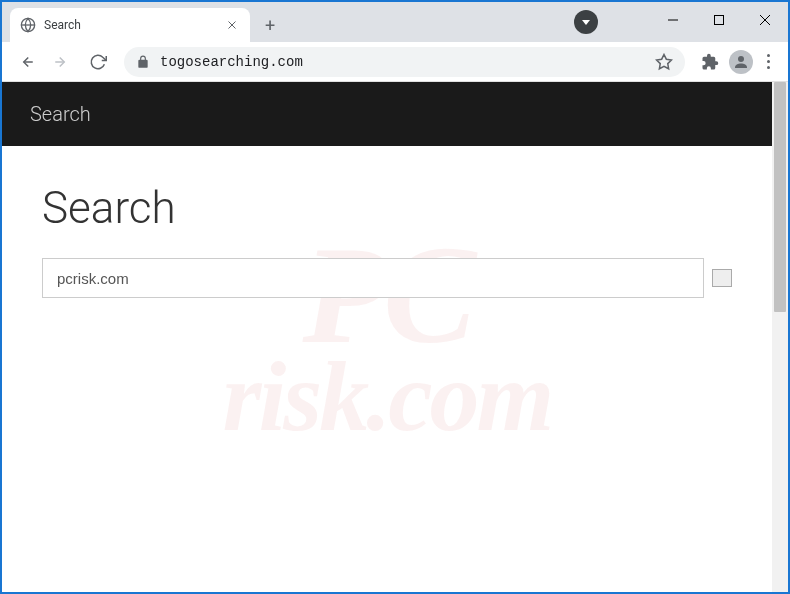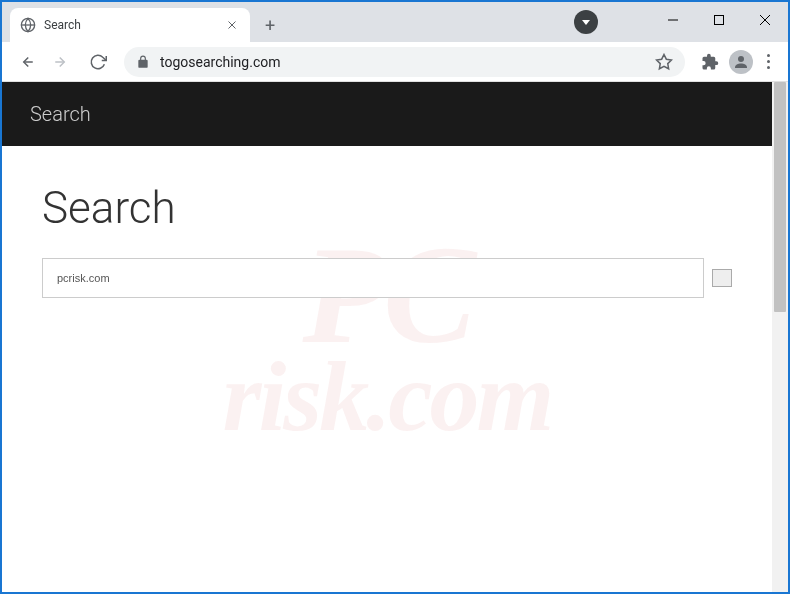--- a/index.html
+++ b/index.html
@@ -77,20 +77,21 @@
       border-top: 5px solid #fff;
     }
     .toolbar {
       background: #fff;
       height: 40px;
       display: flex;
       align-items: center;
       padding: 0 8px;
       gap: 4px;
       border-bottom: 1px solid #e0e0e0;
+      font-family: Liberation Mono, monospace;
     }
     .nav-btn {
       width: 32px; height: 32px;
       display: flex; align-items: center; justify-content: center;
       color: #5f6368; cursor: pointer;
       border-radius: 50%;
     }
     .nav-btn.disabled { color: #bdc1c6; cursor: default; }
     .nav-btn svg { width: 18px; height: 18px; }
     .address-bar {
@@ -169,21 +170,21 @@
     .search-row {
       display: flex;
       align-items: center;
       gap: 8px;
     }
     .search-field {
       flex: 1;
       height: 40px;
       border: 1px solid #ccc;
       padding: 0 14px;
-      font-size: 11px;
+      font-size: 15px;
       color: #555;
       outline: none;
     }
     .search-submit {
       width: 20px;
       height: 18px;
       border: 1px solid #aaa;
       background: #eee;
       cursor: pointer;
     }

